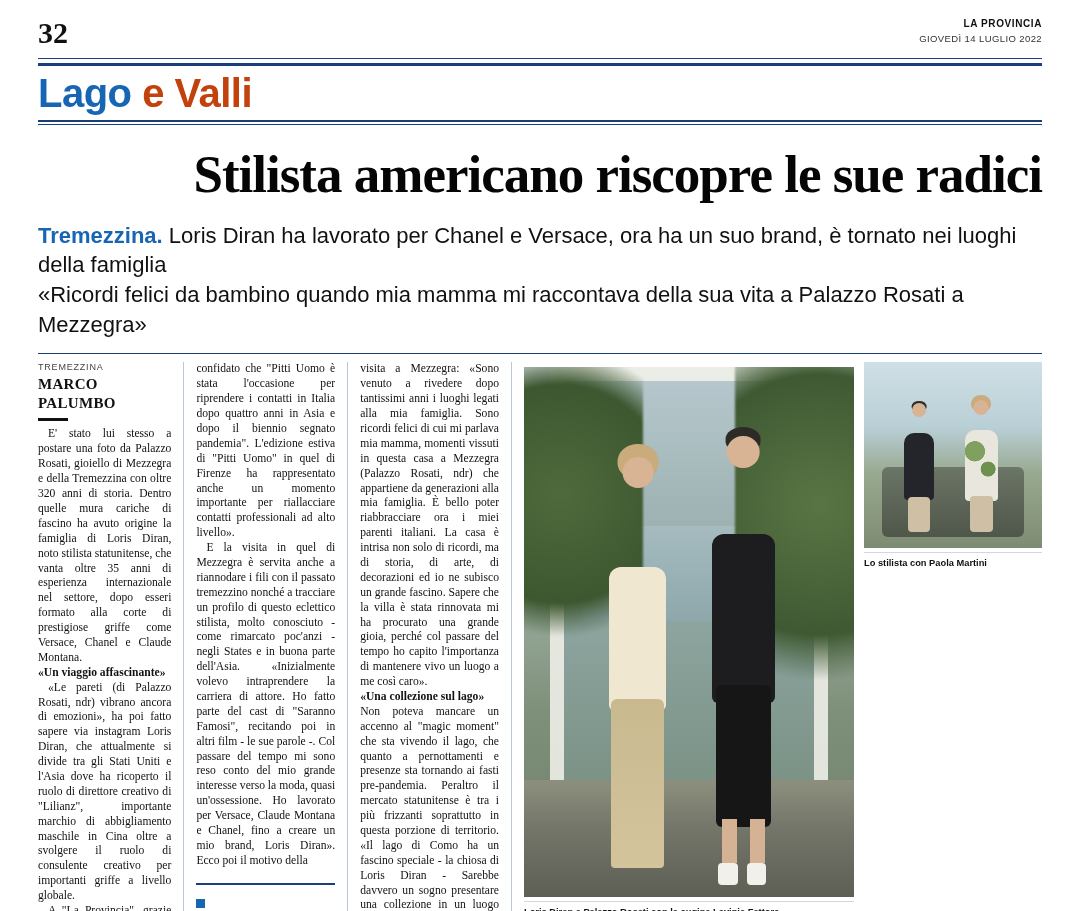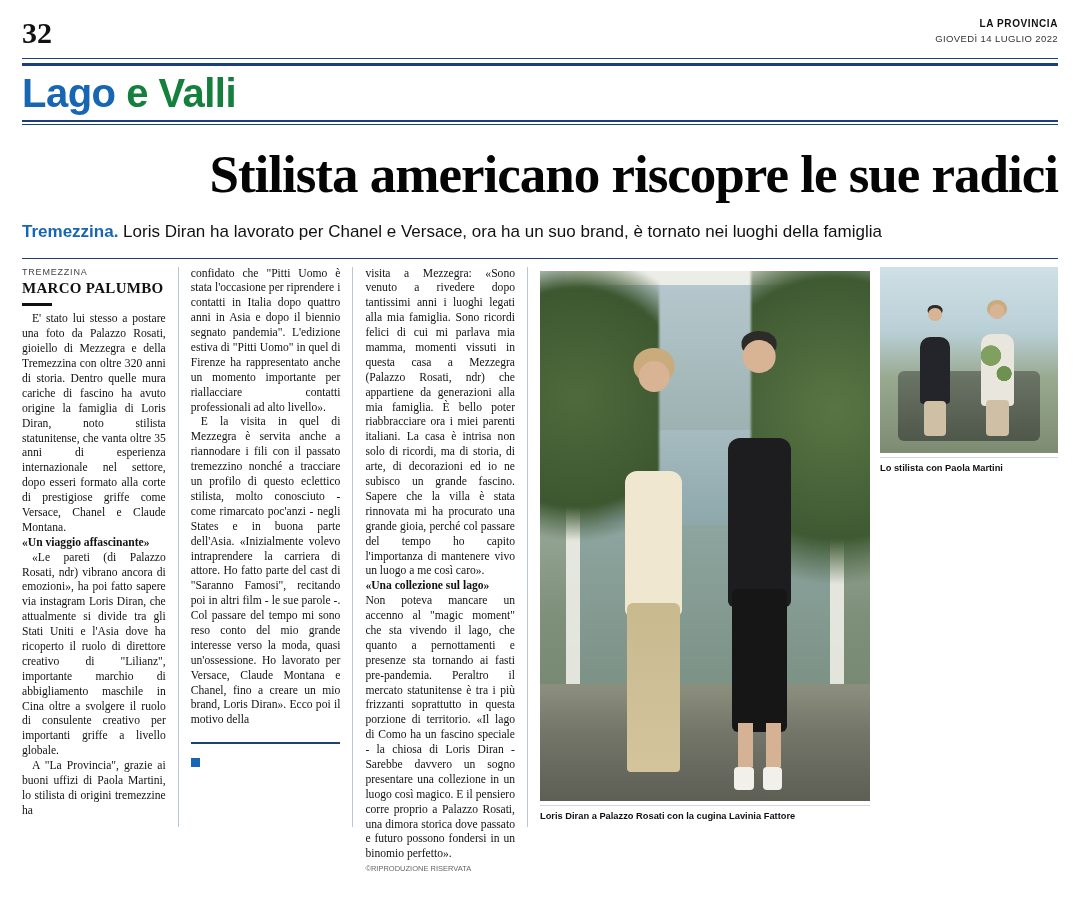--- a/index.html
+++ b/index.html
@@ -12,21 +12,21 @@
     background: #ffffff;
     font-family: "Liberation Serif", serif;
     color: #111;
     overflow: hidden;
   }
   .page {
     position: relative;
     width: 1080px;
     height: 911px;
     box-sizing: border-box;
-    padding: 0 22px;
+    padding: 0 38px;
   }
 
   
   .masthead {
     display: flex;
     align-items: flex-start;
     justify-content: space-between;
     padding-top: 18px;
   }
   .page-number {
@@ -67,21 +67,21 @@
   .section-title {
     font-family: "Liberation Sans", sans-serif;
     font-size: 40px;
     font-weight: 800;
     letter-spacing: -0.5px;
     color: #1766b3;
     padding: 6px 0 6px 0;
     line-height: 1.05;
   }
   .section-title .black {
-    color: #15803d;
+    color: #c2410c;
     font-weight: 800;
   }
 
   .rule-double-top {
     border-top: 2px solid #1a3f7a;
   }
   .rule-double-bottom {
     border-top: 1px solid #1a3f7a;
     margin-top: 2px;
   }
@@ -92,21 +92,21 @@
     font-weight: 700;
     letter-spacing: -1px;
     line-height: 1.05;
     margin: 22px 0 18px 0;
     color: #050505;
     text-align: right;
   }
 
   .deck {
     font-family: "Liberation Sans", sans-serif;
-    font-size: 17px;
+    font-size: 22px;
     line-height: 1.35;
     color: #111;
     margin-bottom: 14px;
   }
   .deck .kicker {
     color: #1766b3;
     font-weight: 700;
   }
   .deck .deck-line2 {
     display: block;
@@ -518,20 +518,21 @@
     <span>Lago</span><span class="black"> e Valli</span>
   </div>
 
   <div class="rule-double-top"></div>
   <div class="rule-double-bottom"></div>
 
   <h1 class="headline">Stilista americano riscopre le sue radici</h1>
 
   <div class="deck">
     <span class="kicker">Tremezzina.</span><span> Loris Diran ha lavorato per Chanel e Versace, ora ha un suo brand, è tornato nei luoghi della famiglia</span>
+    <span class="deck-line2">«Ricordi felici da bambino quando mia mamma mi raccontava della sua vita a Palazzo Rosati a Mezzegra»</span>
   </div>
 
   <div class="rule-before-body"></div>
 
   <div class="content">
 
     <div class="col col1">
       <div class="byline-place">TREMEZZINA</div>
       <div class="byline-author">MARCO PALUMBO</div>
       <div class="byline-dash"></div>

